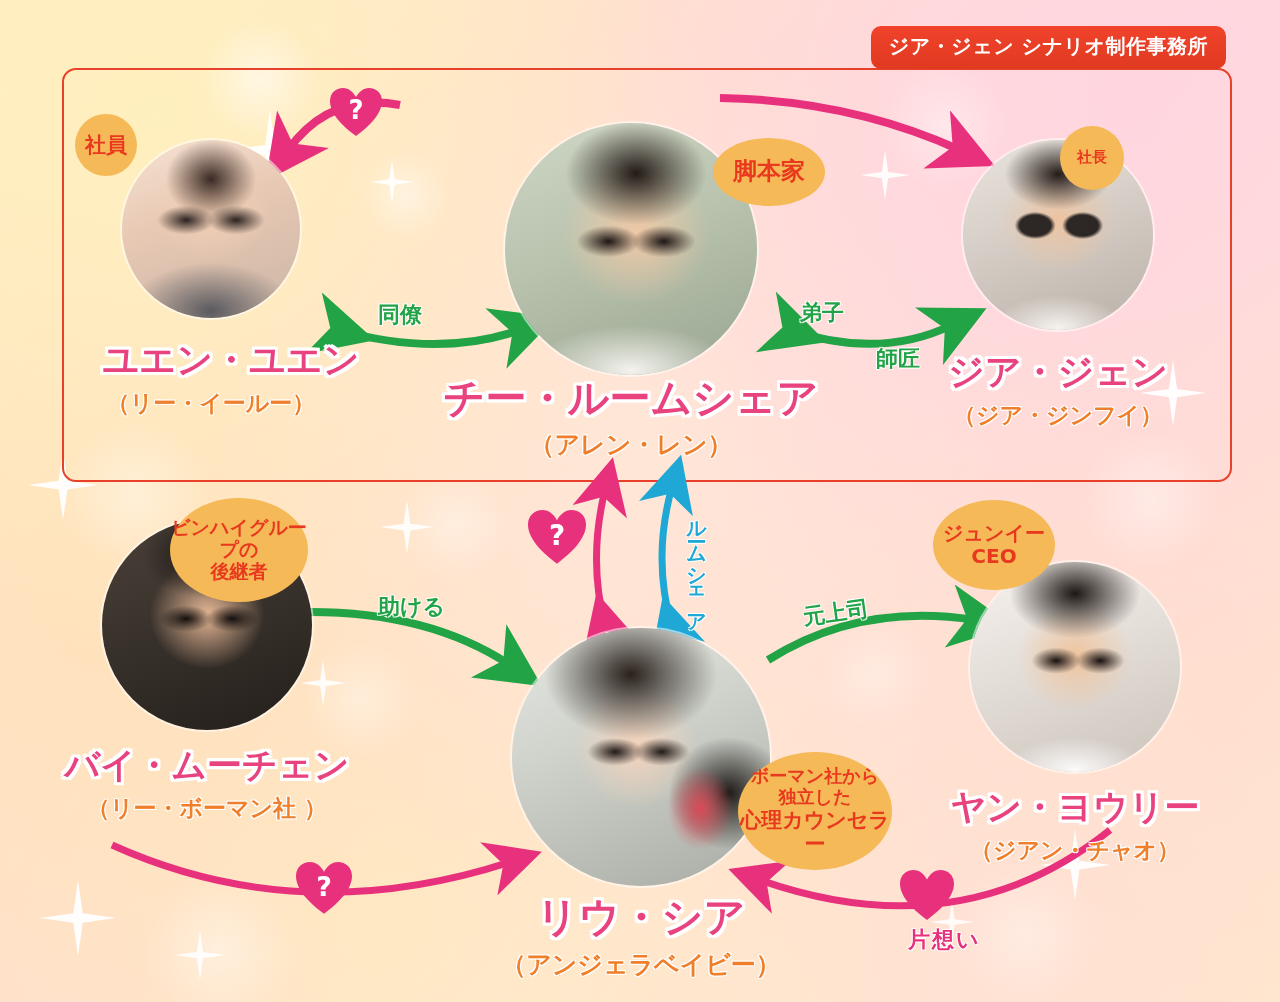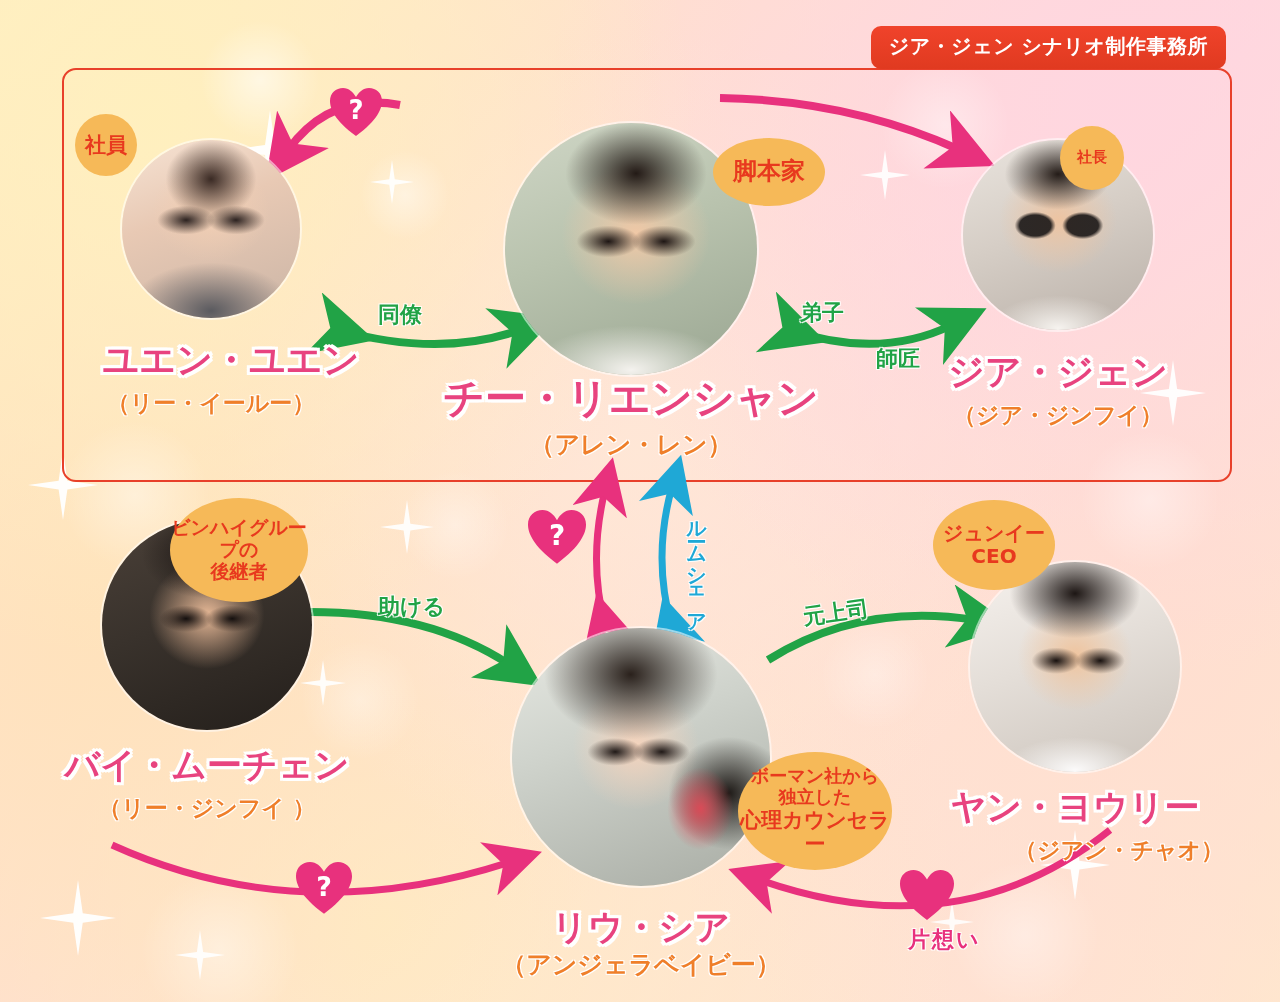--- a/index.html
+++ b/index.html
@@ -225,21 +225,21 @@
 </div>
 
 <div class="char" style="left:505px;top:123px;">
   <div class="photo" style="width:252px;height:252px;">
     <div class="fill" style="background:linear-gradient(160deg,#cfd6c6 0%,#b9c3ae 45%,#9aa692 100%);"></div>
     <div class="fill" style="background:radial-gradient(ellipse 40% 38% at 52% 44%, #f0c8a6 0%, rgba(240,200,166,0) 74%);"></div>
     <div class="fill" style="background:radial-gradient(ellipse 33% 24% at 52% 20%, #231a16 0%, rgba(35,26,22,0) 85%);"></div>
     <div class="fill" style="background:radial-gradient(ellipse 50% 22% at 50% 98%, #f4f2ee 0%, rgba(244,242,238,0) 80%);"></div>
     <div class="fill" style="background:radial-gradient(ellipse 14% 7% at 41% 47%, #1e1614 0%, rgba(30,22,20,0) 90%),radial-gradient(ellipse 14% 7% at 63% 47%, #1e1614 0%, rgba(30,22,20,0) 90%);"></div>
   </div>
-  <div class="char-name" style="top:248px;font-size:41px;">チー・リエンシャン</div>
+  <div class="char-name" style="top:248px;font-size:41px;">チー・ルームシェア</div>
   <div class="char-actor" style="top:305px;font-size:25px;">（アレン・レン）</div>
 </div>
 <div class="role" style="left:713px;top:138px;width:112px;height:68px;font-size:24px;">
   <span>脚本家</span>
 </div>
 
 <div class="char" style="left:963px;top:140px;">
   <div class="photo" style="width:190px;height:190px;">
     <div class="fill" style="background:linear-gradient(160deg,#e9e4de 0%,#d6cec6 45%,#b9b0a8 100%);"></div>
     <div class="fill" style="background:radial-gradient(ellipse 42% 38% at 50% 42%, #edc4a2 0%, rgba(237,196,162,0) 74%);"></div>
@@ -257,52 +257,52 @@
 </div>
 
 <div class="char" style="left:102px;top:520px;">
   <div class="photo" style="width:210px;height:210px;">
     <div class="fill" style="background:linear-gradient(160deg,#4a4038 0%,#39322c 45%,#241f1b 100%);"></div>
     <div class="fill" style="background:radial-gradient(ellipse 38% 36% at 50% 45%, #e6b896 0%, rgba(230,184,150,0) 72%);"></div>
     <div class="fill" style="background:radial-gradient(ellipse 38% 26% at 50% 16%, #1a1412 0%, rgba(26,20,18,0) 82%);"></div>
     <div class="fill" style="background:radial-gradient(ellipse 14% 7% at 40% 47%, #140f0e 0%, rgba(20,15,14,0) 90%),radial-gradient(ellipse 14% 7% at 62% 47%, #140f0e 0%, rgba(20,15,14,0) 90%);"></div>
   </div>
   <div class="char-name" style="top:222px;font-size:35px;">バイ・ムーチェン</div>
-  <div class="char-actor" style="top:273px;font-size:23px;">（リー・ジンフイ ）</div>
+  <div class="char-actor" style="top:273px;font-size:23px;">（リー・ボーマン社 ）</div>
 </div>
 <div class="role" style="left:170px;top:498px;width:138px;height:104px;flex-direction:column;font-size:19px;">
   <span>ビンハイグループの</span>
   <span>後継者</span>
 </div>
 
 <div class="char" style="left:512px;top:628px;">
   <div class="photo" style="width:258px;height:258px;">
     <div class="fill" style="background:linear-gradient(160deg,#e7e9e3 0%,#cfd3cc 40%,#a8aca4 100%);"></div>
     <div class="fill" style="background:radial-gradient(ellipse 34% 34% at 48% 46%, #f4d3bc 0%, rgba(244,211,188,0) 72%);"></div>
     <div class="fill" style="background:radial-gradient(ellipse 40% 30% at 46% 18%, #2a211c 0%, rgba(42,33,28,0) 84%);"></div>
     <div class="fill" style="background:radial-gradient(ellipse 30% 28% at 84% 64%, #1e1a17 0%, rgba(30,26,23,0) 78%);"></div>
     <div class="fill" style="background:radial-gradient(ellipse 16% 20% at 73% 70%, #d94b57 0%, rgba(217,75,87,0) 80%);"></div>
     <div class="fill" style="background:radial-gradient(ellipse 12% 6% at 40% 48%, #201917 0%, rgba(32,25,23,0) 90%),radial-gradient(ellipse 12% 6% at 58% 48%, #201917 0%, rgba(32,25,23,0) 90%);"></div>
   </div>
-  <div class="char-name" style="top:276px;font-size:35px;">リウ・シア</div>
+  <div class="char-name" style="top:262px;font-size:41px;">リウ・シア</div>
   <div class="char-actor" style="top:320px;font-size:25px;text-align:center;">（アンジェラベイビー）</div>
 </div>
 <div class="role" style="left:738px;top:752px;width:154px;height:118px;flex-direction:column;font-size:18px;">
   <span>ボーマン社から</span>
   <span>独立した</span>
   <span style="font-size:21px;">心理カウンセラー</span>
 </div>
 
 <div class="char" style="left:970px;top:562px;">
   <div class="photo" style="width:210px;height:210px;">
     <div class="fill" style="background:linear-gradient(160deg,#f6f2ee 0%,#e4ded8 45%,#cbc3bb 100%);"></div>
     <div class="fill" style="background:radial-gradient(ellipse 38% 36% at 50% 45%, #efc49e 0%, rgba(239,196,158,0) 72%);"></div>
     <div class="fill" style="background:radial-gradient(ellipse 38% 26% at 50% 15%, #1d1614 0%, rgba(29,22,20,0) 82%);"></div>
     <div class="fill" style="background:radial-gradient(ellipse 44% 20% at 50% 99%, #fbfafa 0%, rgba(251,250,250,0) 78%);"></div>
     <div class="fill" style="background:radial-gradient(ellipse 13% 7% at 41% 47%, #18110f 0%, rgba(24,17,15,0) 90%),radial-gradient(ellipse 13% 7% at 62% 47%, #18110f 0%, rgba(24,17,15,0) 90%);"></div>
   </div>
   <div class="char-name" style="top:222px;font-size:35px;">ヤン・ヨウリー</div>
-  <div class="char-actor" style="top:273px;font-size:23px;margin-left:44px;">（ジアン・チャオ）</div>
+  <div class="char-actor" style="top:273px;font-size:23px;">（ジアン・チャオ）</div>
 </div>
 <div class="role" style="left:933px;top:500px;width:122px;height:90px;flex-direction:column;font-size:20px;">
   <span>ジュンイー</span>
   <span>CEO</span>
 </div>
 
 </body></html>

